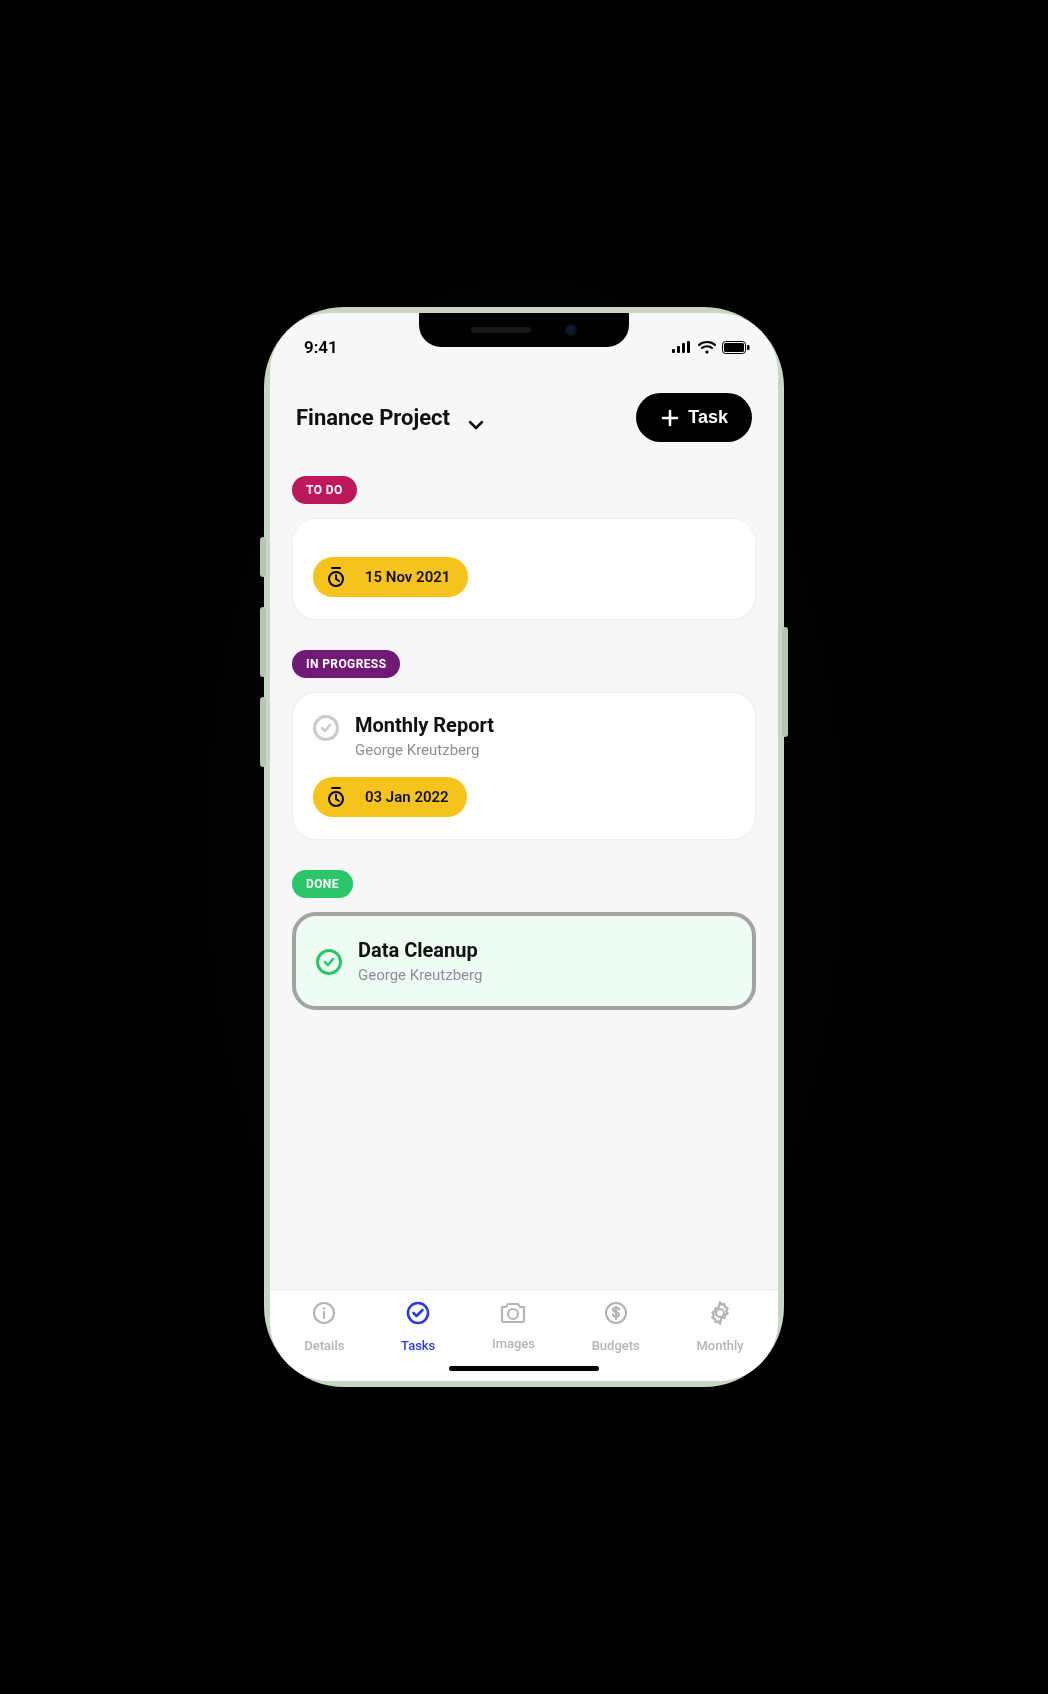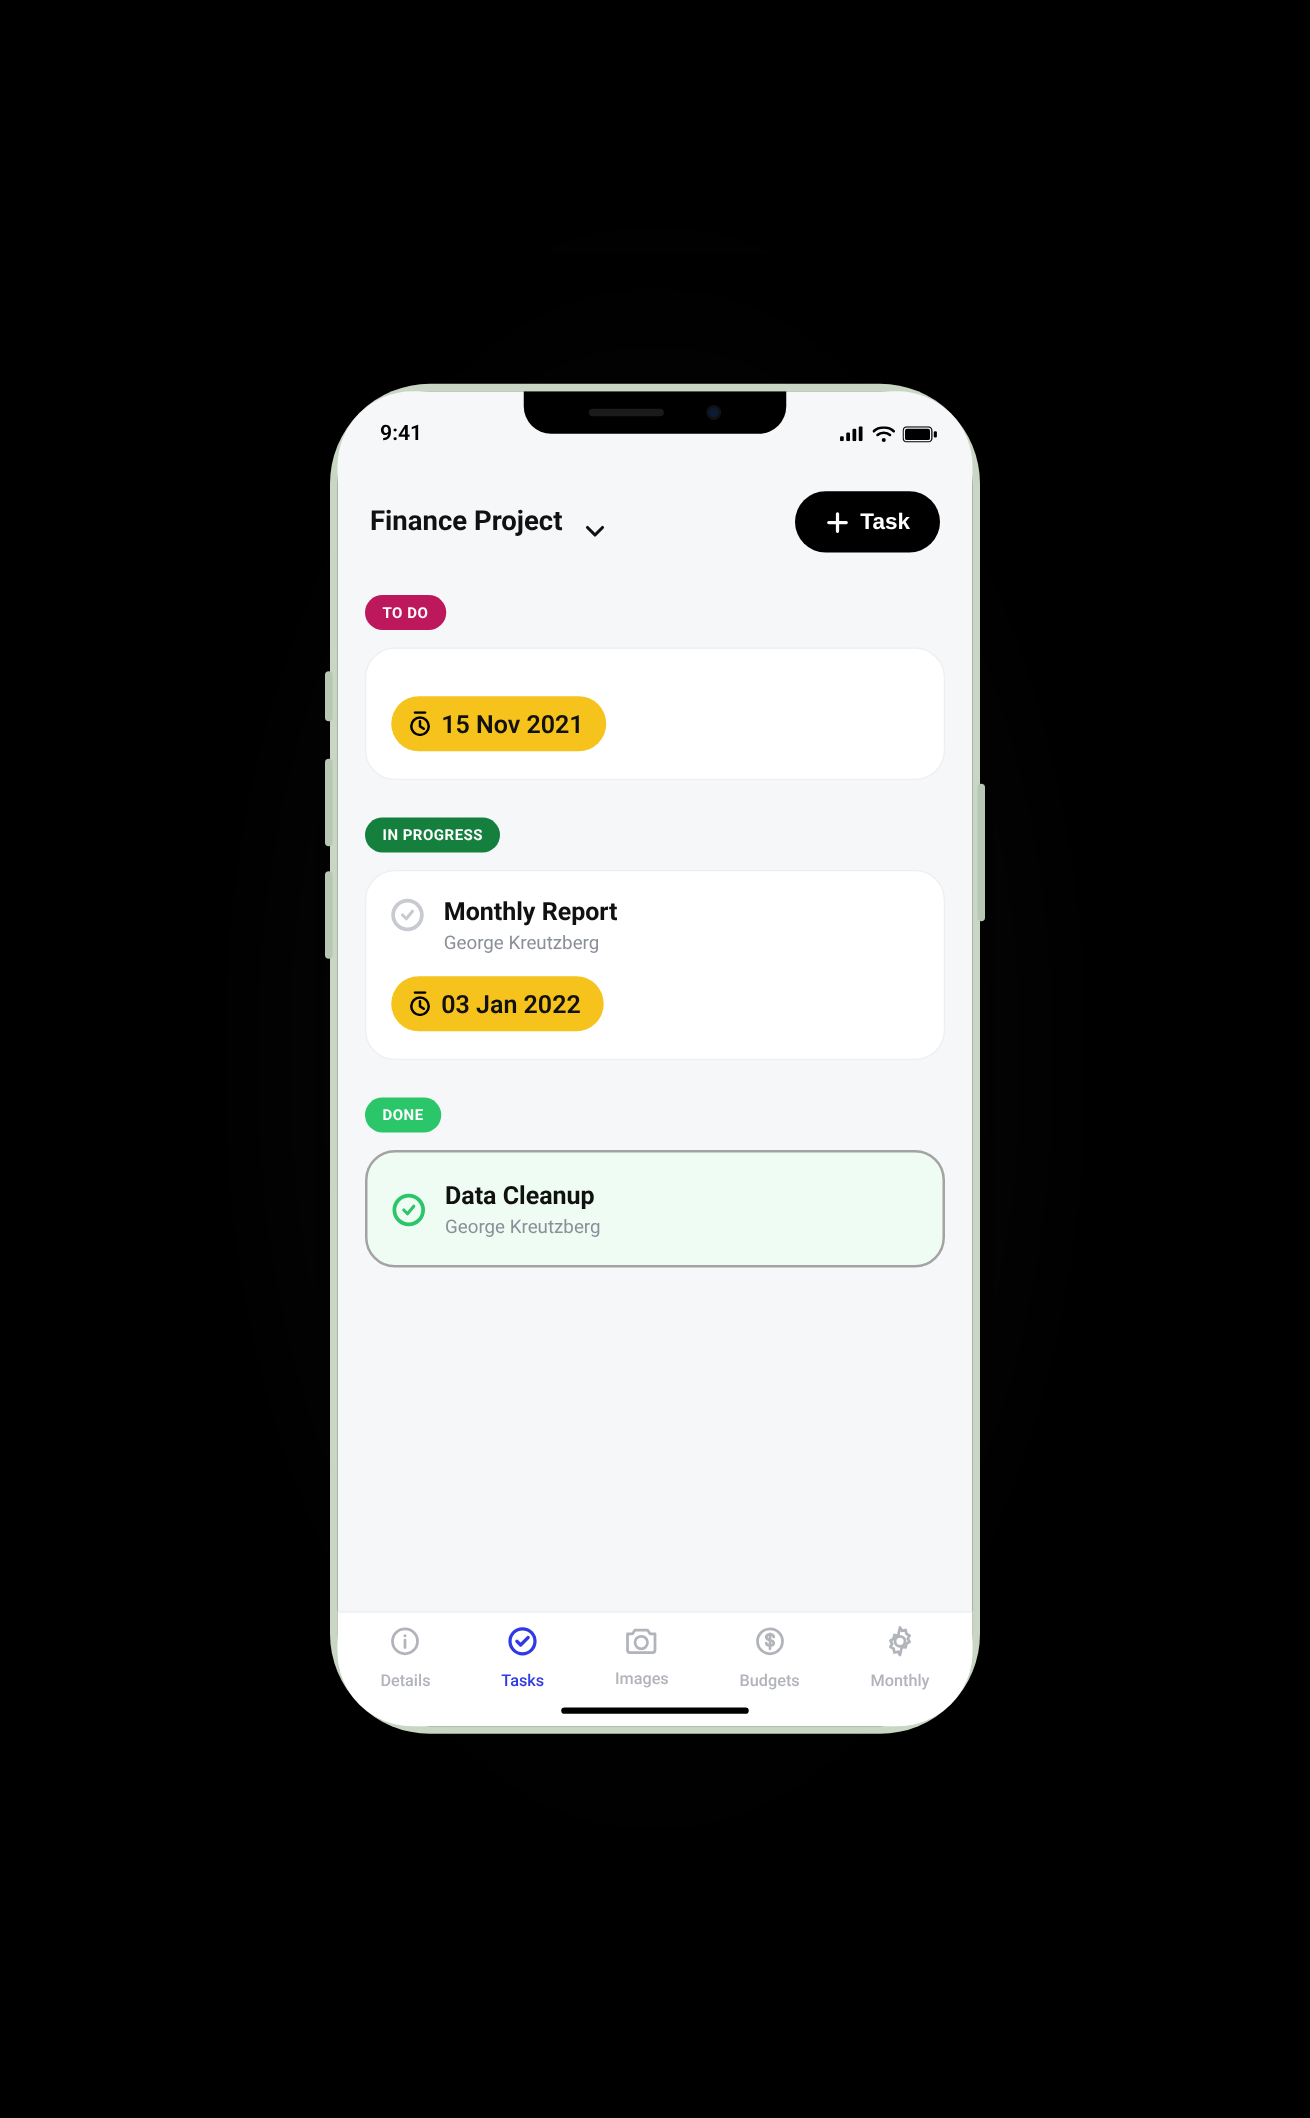--- a/index.html
+++ b/index.html
@@ -110,32 +110,32 @@
     display:inline-block;
     color:#fff;
     font-size:12px;
     font-weight:700;
     letter-spacing:0.4px;
     padding:7px 14px;
     border-radius: 16px;
     margin: 6px 0 14px 0;
   }
   .pill-todo { background:#be185d; }
-  .pill-progress { background:#15803d; }
+  .pill-progress { background:#701a75; }
   .pill-done { background:#2bc56a; }
   .card {
     background:#fff;
     border:1px solid #eceef2;
     border-radius: 24px;
     padding: 20px 20px 22px 20px;
     margin-bottom: 24px;
   }
   .card.done {
     background:#eefcf3;
-    border:2px solid #a3a3a3;
+    border:4px solid #a3a3a3;
     padding: 22px 20px;
     margin-bottom: 24px;
   }
   .card-row { display:flex; align-items:flex-start; gap:16px; }
   .check-circle {
     width:26px; height:26px; flex:0 0 26px;
     border-radius:50%;
     border:3px solid #c7cbd1;
     margin-top:2px;
   }
@@ -145,24 +145,24 @@
   }
   .check-circle.inprog svg { stroke:#c7cbd1; }
   .check-circle.done-c {
     border:3px solid #2bc56a;
     display:flex; align-items:center; justify-content:center;
   }
   .check-circle.done-c svg { stroke:#2bc56a; }
   .task-title { font-size:20px; font-weight:700; color:#111; }
   .task-assignee { font-size:15px; color:#8a8f99; margin-top:4px; }
   .date-chip {
-    display:inline-flex; align-items:center; gap:8px;
+    display:inline-flex; align-items:center; gap:20px;
     background:#f6c21c;
     color:#111;
-    font-size:20px; font-weight:600;
+    font-size:15px; font-weight:600;
     padding:10px 18px 10px 14px;
     border-radius: 24px;
     margin-top:18px;
   }
   .date-chip svg { stroke:#000; }
   
   .tabbar {
     background:#fff;
     border-top:1px solid #e8eaee;
     padding: 10px 6px 28px 6px;

